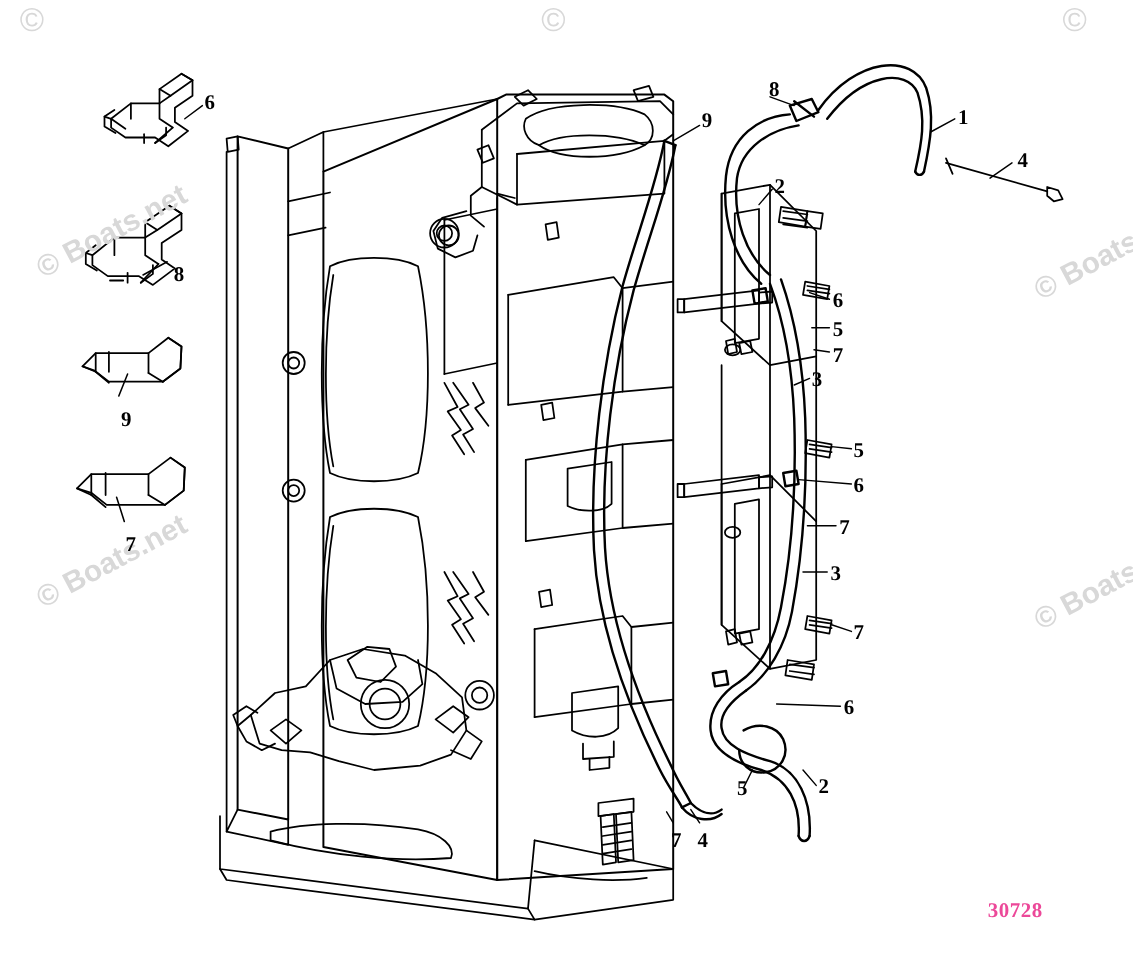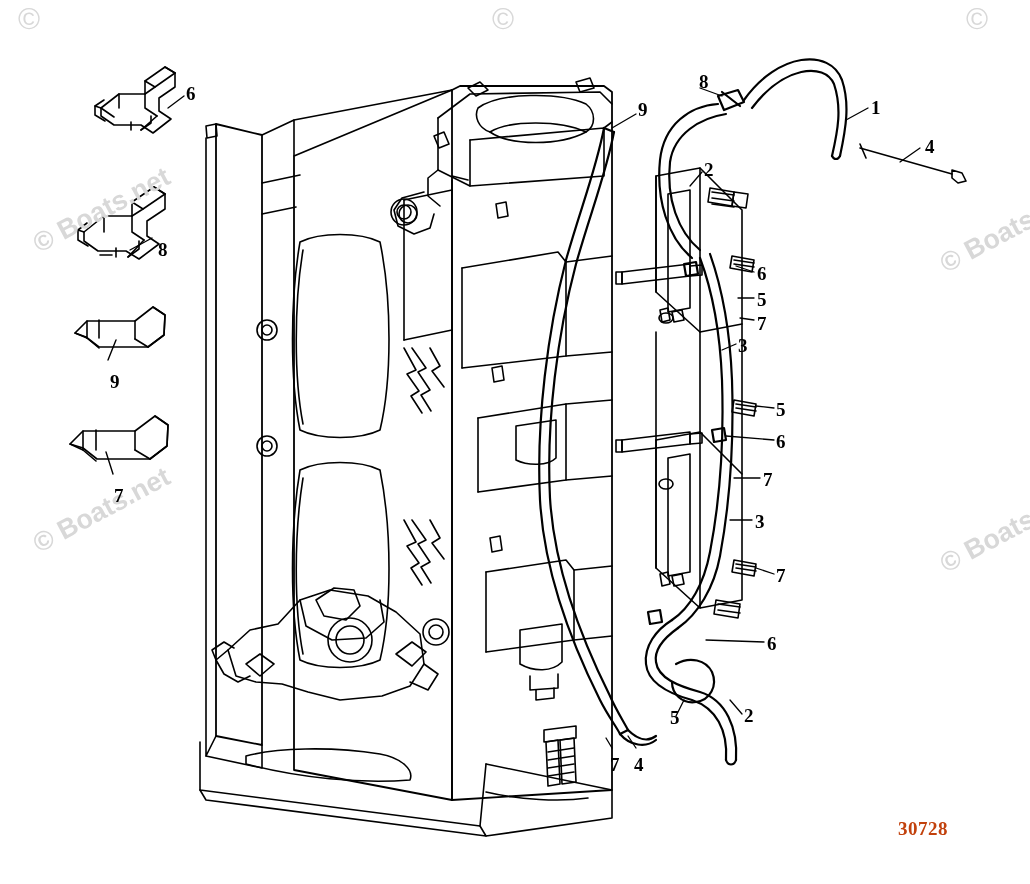--- a/index.html
+++ b/index.html
@@ -32,21 +32,21 @@
     color: #000000;
     line-height: 1;
     white-space: nowrap;
   }
   .partnum {
     position: absolute;
     font-family: "Liberation Serif", serif;
     font-size: 19px;
     font-weight: bold;
     letter-spacing: 0.5px;
-    color: #c2410c;
+    color: #ec4899;
   }
   .wm {
     position: absolute;
     color: #d8d8d8;
     font-family: "Liberation Sans", sans-serif;
     white-space: nowrap;
     pointer-events: none;
     user-select: none;
   }
   .wm-big {

